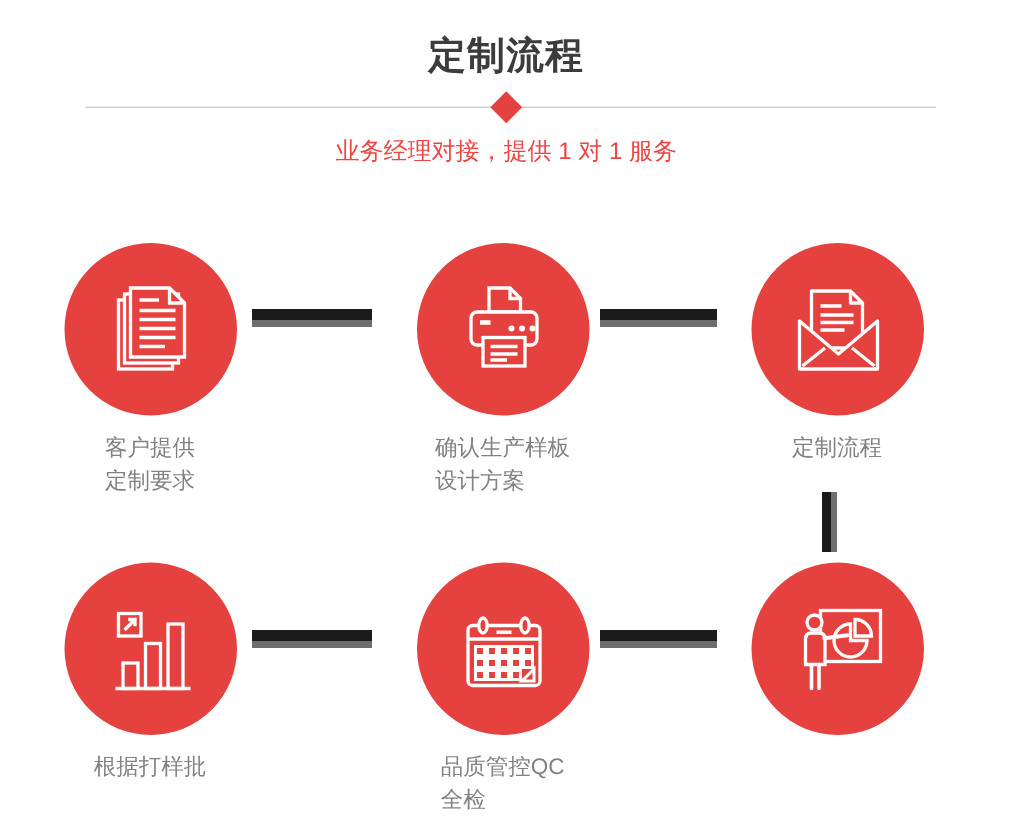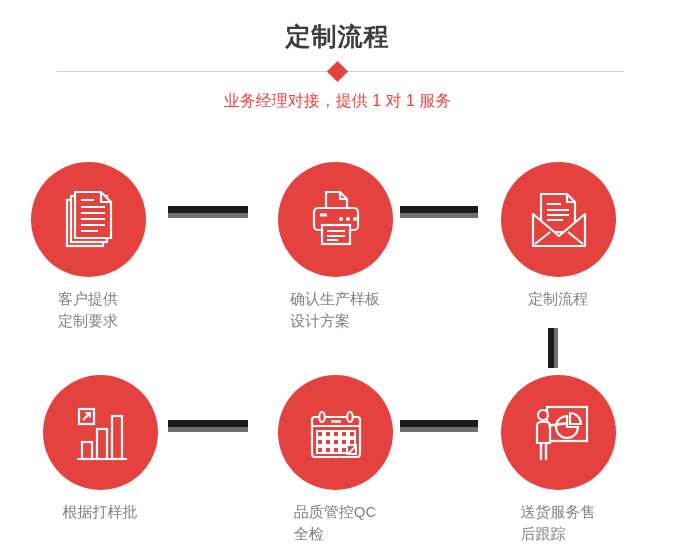--- a/index.html
+++ b/index.html
@@ -8,21 +8,21 @@
 
   .page-title{position:absolute;top:20px;left:0;width:100%;text-align:center;
     font-size:25px;font-weight:bold;color:#3c3c3c;letter-spacing:1px;}
   .divider-line{position:absolute;left:57px;top:71px;width:567px;height:1px;background:#cfcfcf;z-index:1;}
   .diamond{position:absolute;left:330px;top:64px;width:15px;height:15px;background:#E5423F;
     transform:rotate(45deg);z-index:2;}
   .page-subtitle{position:absolute;top:91px;left:0;width:100%;text-align:center;
     font-size:16px;color:#ef4444;z-index:2;}
 
   .step{position:absolute;width:115px;}
-  .s1{left:31px;top:162px;}  .s2{left:278px;top:162px;}  .s3{left:501px;top:162px;}
+  .s1{left:43px;top:162px;}  .s2{left:278px;top:162px;}  .s3{left:501px;top:162px;}
   .s4{left:43px;top:375px;}  .s5{left:278px;top:375px;}  .s6{left:501px;top:375px;}
   .circle{width:115px;height:115px;border-radius:50%;background:#E5423F;
     display:flex;align-items:center;justify-content:center;}
   .label{position:absolute;left:57px;top:126px;transform:translateX(-50%);
     font-size:15px;line-height:22px;color:#828282;white-space:nowrap;text-align:left;}
 
   .conn-h{position:absolute;height:12px;
     background:linear-gradient(to bottom,#1b1b1b 0 62%,#6e6e6e 62% 100%);}
   .ch1{left:168px;top:206px;width:80px;}
   .ch2{left:400px;top:206px;width:78px;}
@@ -166,19 +166,15 @@
           <rect x="24" y="10" width="40" height="34"></rect>
           <path d="M44 30 L44 19 A11 11 0 1 0 55 30 Z"></path>
           <path d="M47 27 L47 16 A11 11 0 0 1 58 27 Z"></path>
           <circle cx="20" cy="18" r="5" fill="#E5423F"></circle>
           <path d="M14 46 V29 Q14 25 18 25 H23 Q27 25 27 29 V46 Z" fill="#E5423F"></path>
           <path d="M26.5 28.5 L42 26.5" stroke-width="2.6"></path>
           <path d="M18 46 V62 M23 46 V62" stroke-width="2.4"></path>
         </g>
       </svg>
     </div>
-    <div class="label">
-      <div>送货服务售</div>
-      <div>后跟踪</div>
-    </div>
   </div>
 
 </div>
 
 </body></html>

